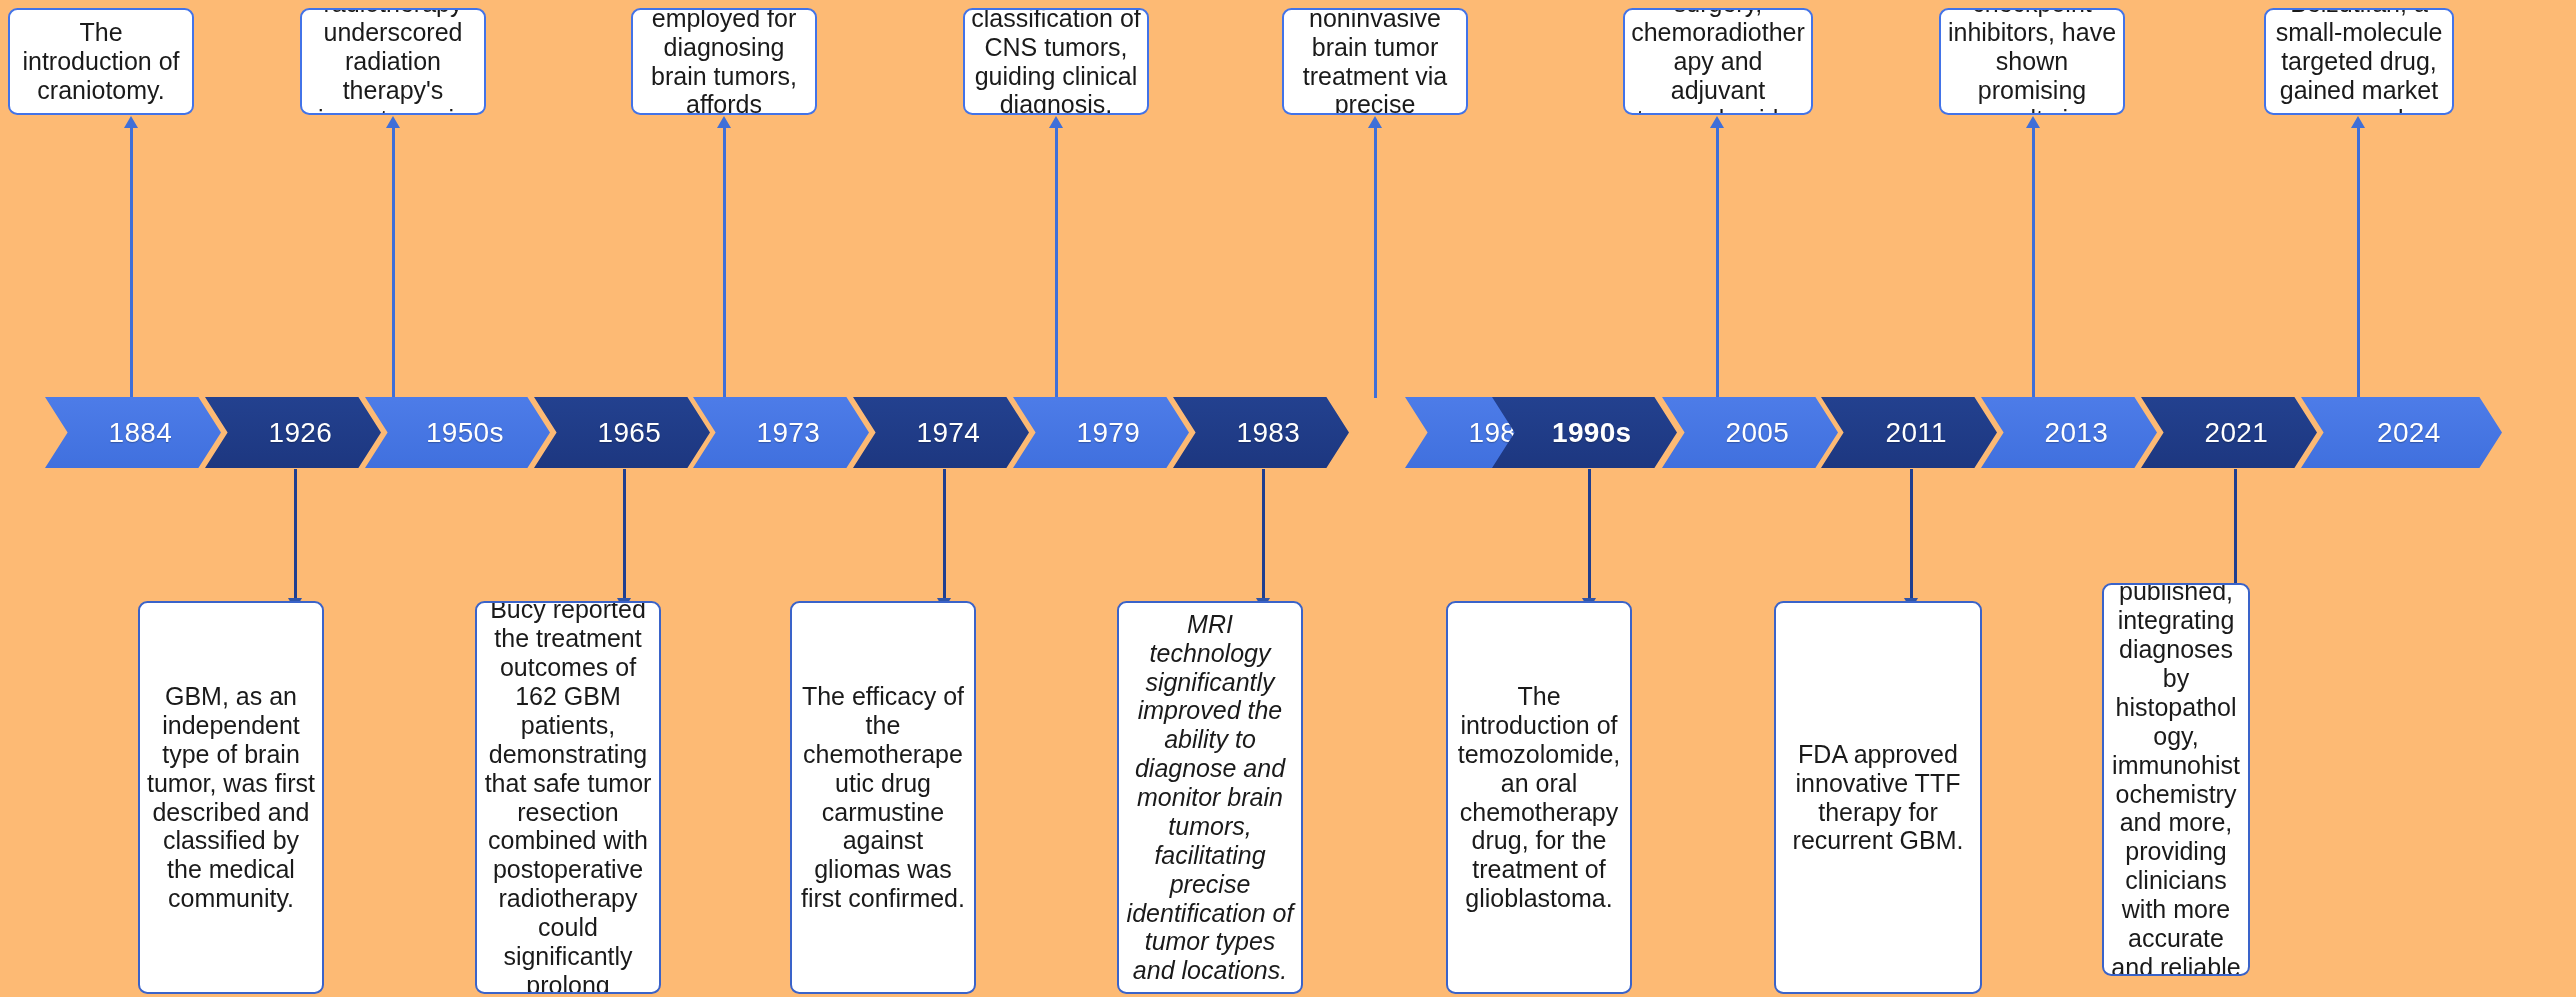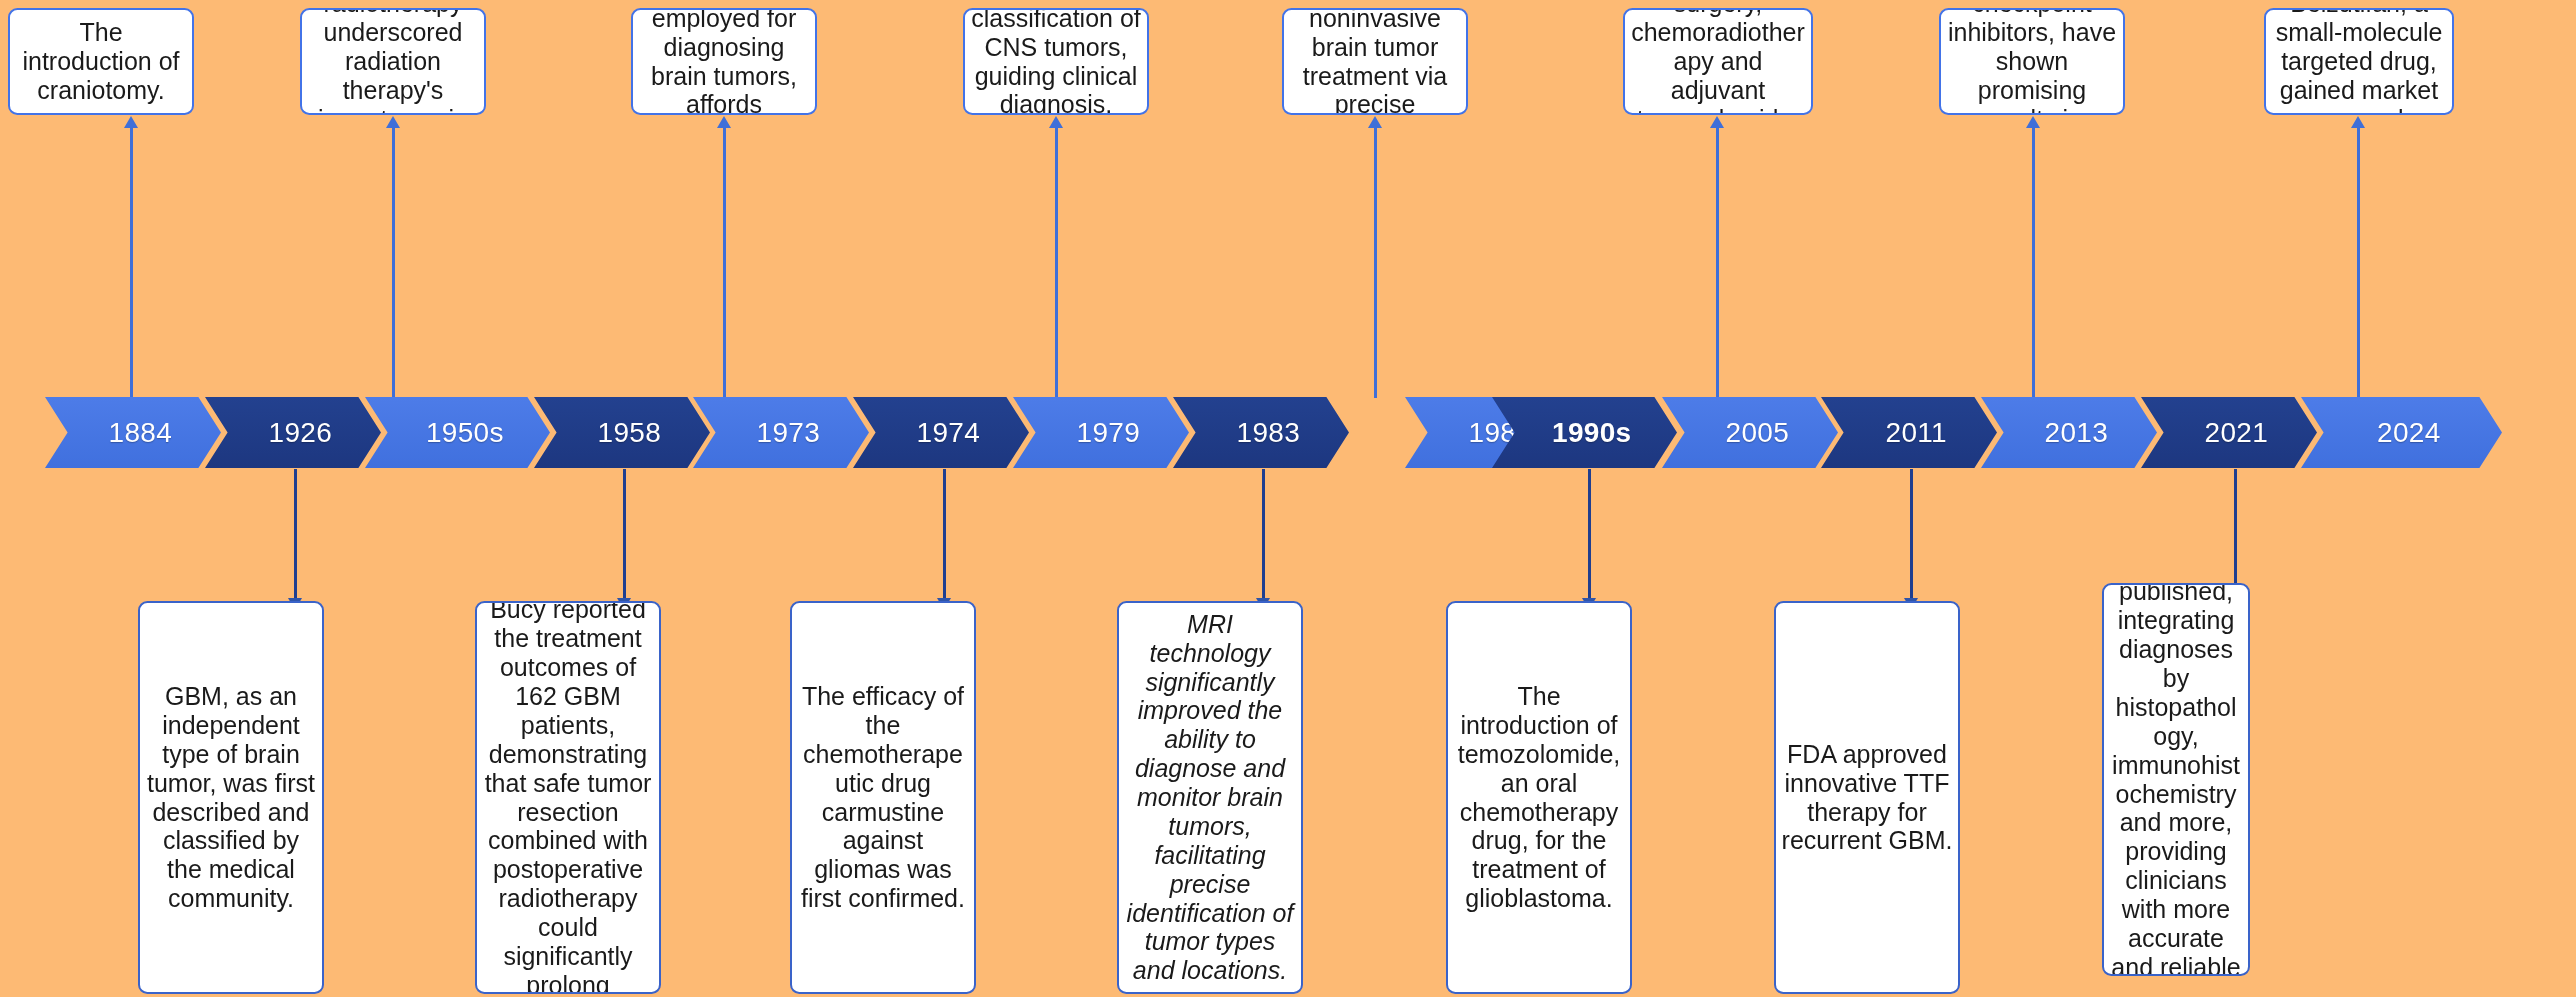--- a/index.html
+++ b/index.html
@@ -156,21 +156,21 @@
     <div class="chev light first" style="left:0px;    width:176px;">
       <span>1884</span>
     </div>
     <div class="chev dark" style="left:160px;  width:176px;">
       <span>1926</span>
     </div>
     <div class="chev light" style="left:320px;  width:185px;">
       <span>1950s</span>
     </div>
     <div class="chev dark" style="left:489px;  width:176px;">
-      <span>1958</span>
+      <span>1965</span>
     </div>
     <div class="chev light" style="left:648px;  width:176px;">
       <span>1973</span>
     </div>
     <div class="chev dark" style="left:808px; width:176px;">
       <span>1974</span>
     </div>
     <div class="chev light" style="left:968px; width:176px;">
       <span>1979</span>
     </div>
@@ -235,21 +235,21 @@
   </div>
 
   <div class="tl-box navy" style="left:1117px; top:601px; width:186px; height:393px;font-style:italic;">
     <span>MRI technology significantly improved the ability to diagnose and monitor brain tumors, facilitating precise identification of tumor types and locations.</span>
   </div>
 
   <div class="tl-box navy" style="left:1446px; top:601px; width:186px; height:393px;">
     <span>The introduction of temozolomide, an oral chemotherapy drug, for the treatment of glioblastoma.</span>
   </div>
 
-  <div class="tl-box navy" style="left:1774px; top:601px; width:186px; height:393px;align-items:center;">
+  <div class="tl-box navy" style="left:1774px; top:601px; width:208px; height:393px;align-items:center;">
     <span>FDA approved innovative TTF therapy for recurrent GBM.</span>
   </div>
 
   <div class="tl-box navy" style="left:2102px; top:583px; width:148px; height:393px;">
     <span>WHO-CNS5 published, integrating diagnoses by histopathology, immunohistochemistry and more, providing clinicians with more accurate and reliable diagnostic tools.</span>
   </div>
 
 </div>
 
 

